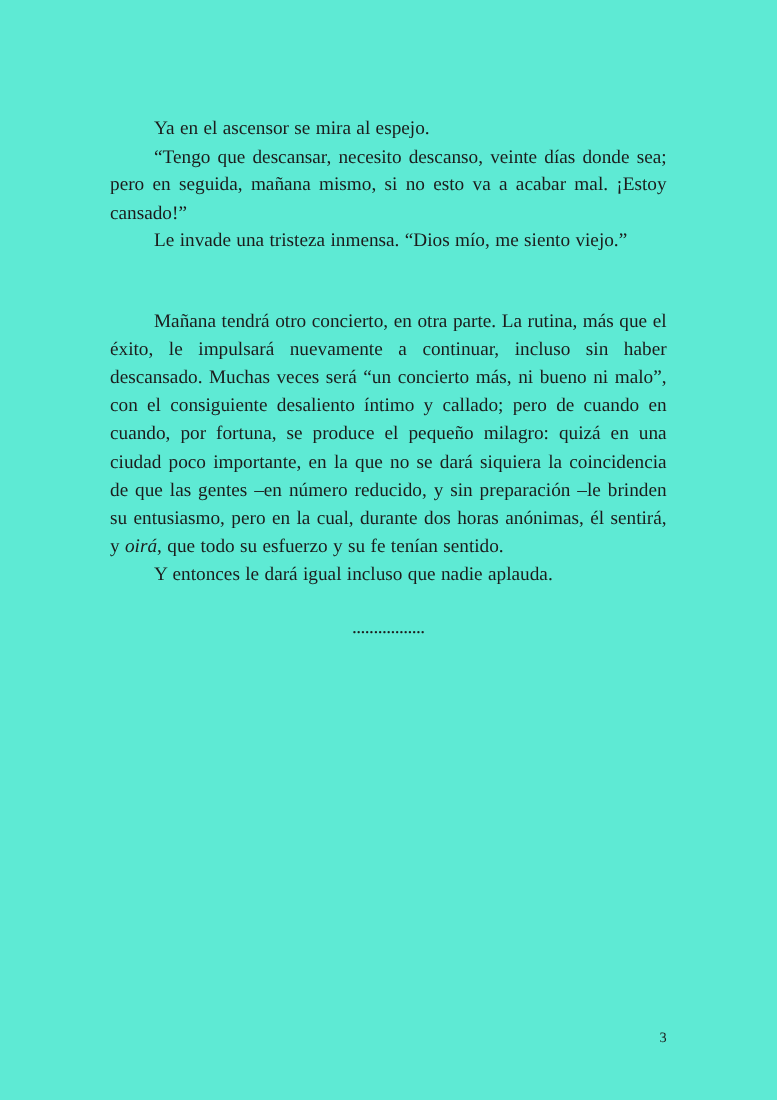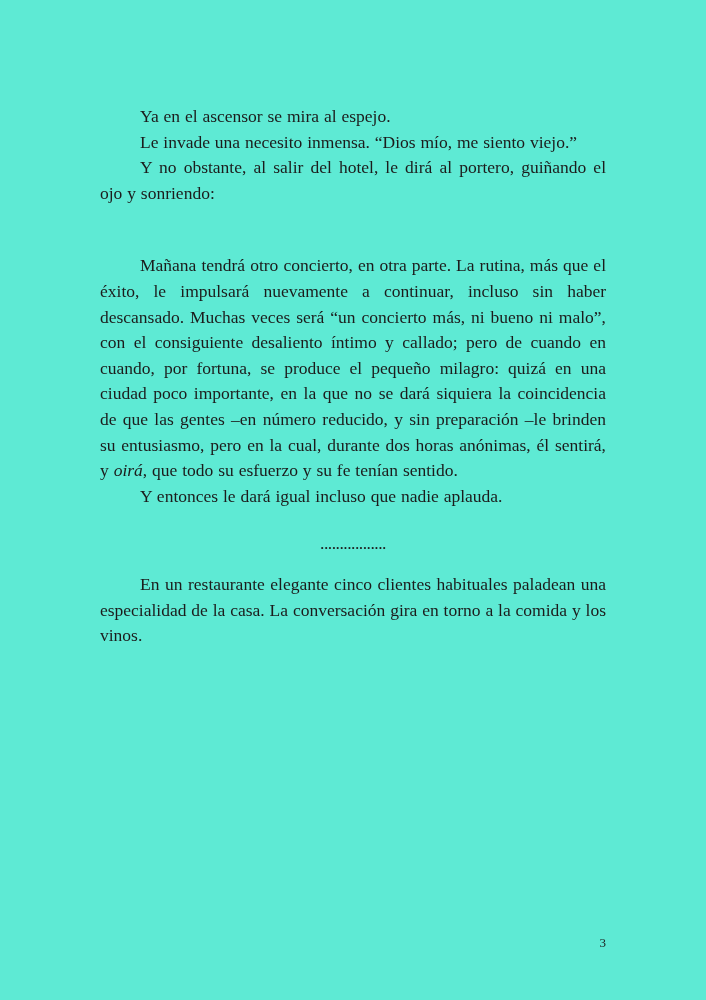--- a/index.html
+++ b/index.html
@@ -54,30 +54,29 @@
   }
 </style>
 </head>
 <body>
 
 <div class="page">
   <div class="text-block">
 
     <p class="para">Ya en el ascensor se mira al espejo.</p>
 
+    <p class="para">“Tengo que descansar, necesito descanso, veinte días donde sea; pero en seguida, mañana mismo, si no esto va a acabar mal. ¡Estoy cansado!”</p>
 
-    <p class="para">Le invade una necesito inmensa. “Dios mío, me siento viejo.”</p>
+    <p class="para">Le invade una tristeza inmensa. “Dios mío, me siento viejo.”</p>
 
-    <p class="para">Y no obstante, al salir del hotel, le dirá al portero, guiñando el ojo y sonriendo:</p>
 
 
     <p class="para section-gap"><span>Mañana tendrá otro concierto, en otra parte. La rutina, más que el éxito, le impulsará nuevamente a continuar, incluso sin haber descansado. Muchas veces será “un concierto más, ni bueno ni malo”, con el consiguiente desaliento íntimo y callado; pero de cuando en cuando, por fortuna, se produce el pequeño milagro: quizá en una ciudad poco importante, en la que no se dará siquiera la coincidencia de que las gentes –en número reducido, y sin preparación –le brinden su entusiasmo, pero en la cual, durante dos horas anónimas, él sentirá, y </span><i>oirá</i><span>, que todo su esfuerzo y su fe tenían sentido.</span></p>
 
     <p class="para">Y entonces le dará igual incluso que nadie aplauda.</p>
 
     <div class="separator">.................</div>
 
-    <p class="para">En un restaurante elegante cinco clientes habituales paladean una especialidad de la casa. La conversación gira en torno a la comida y los vinos.</p>
 
   </div>
 
   <div class="page-number">3</div>
 </div>
 
 </body></html>

